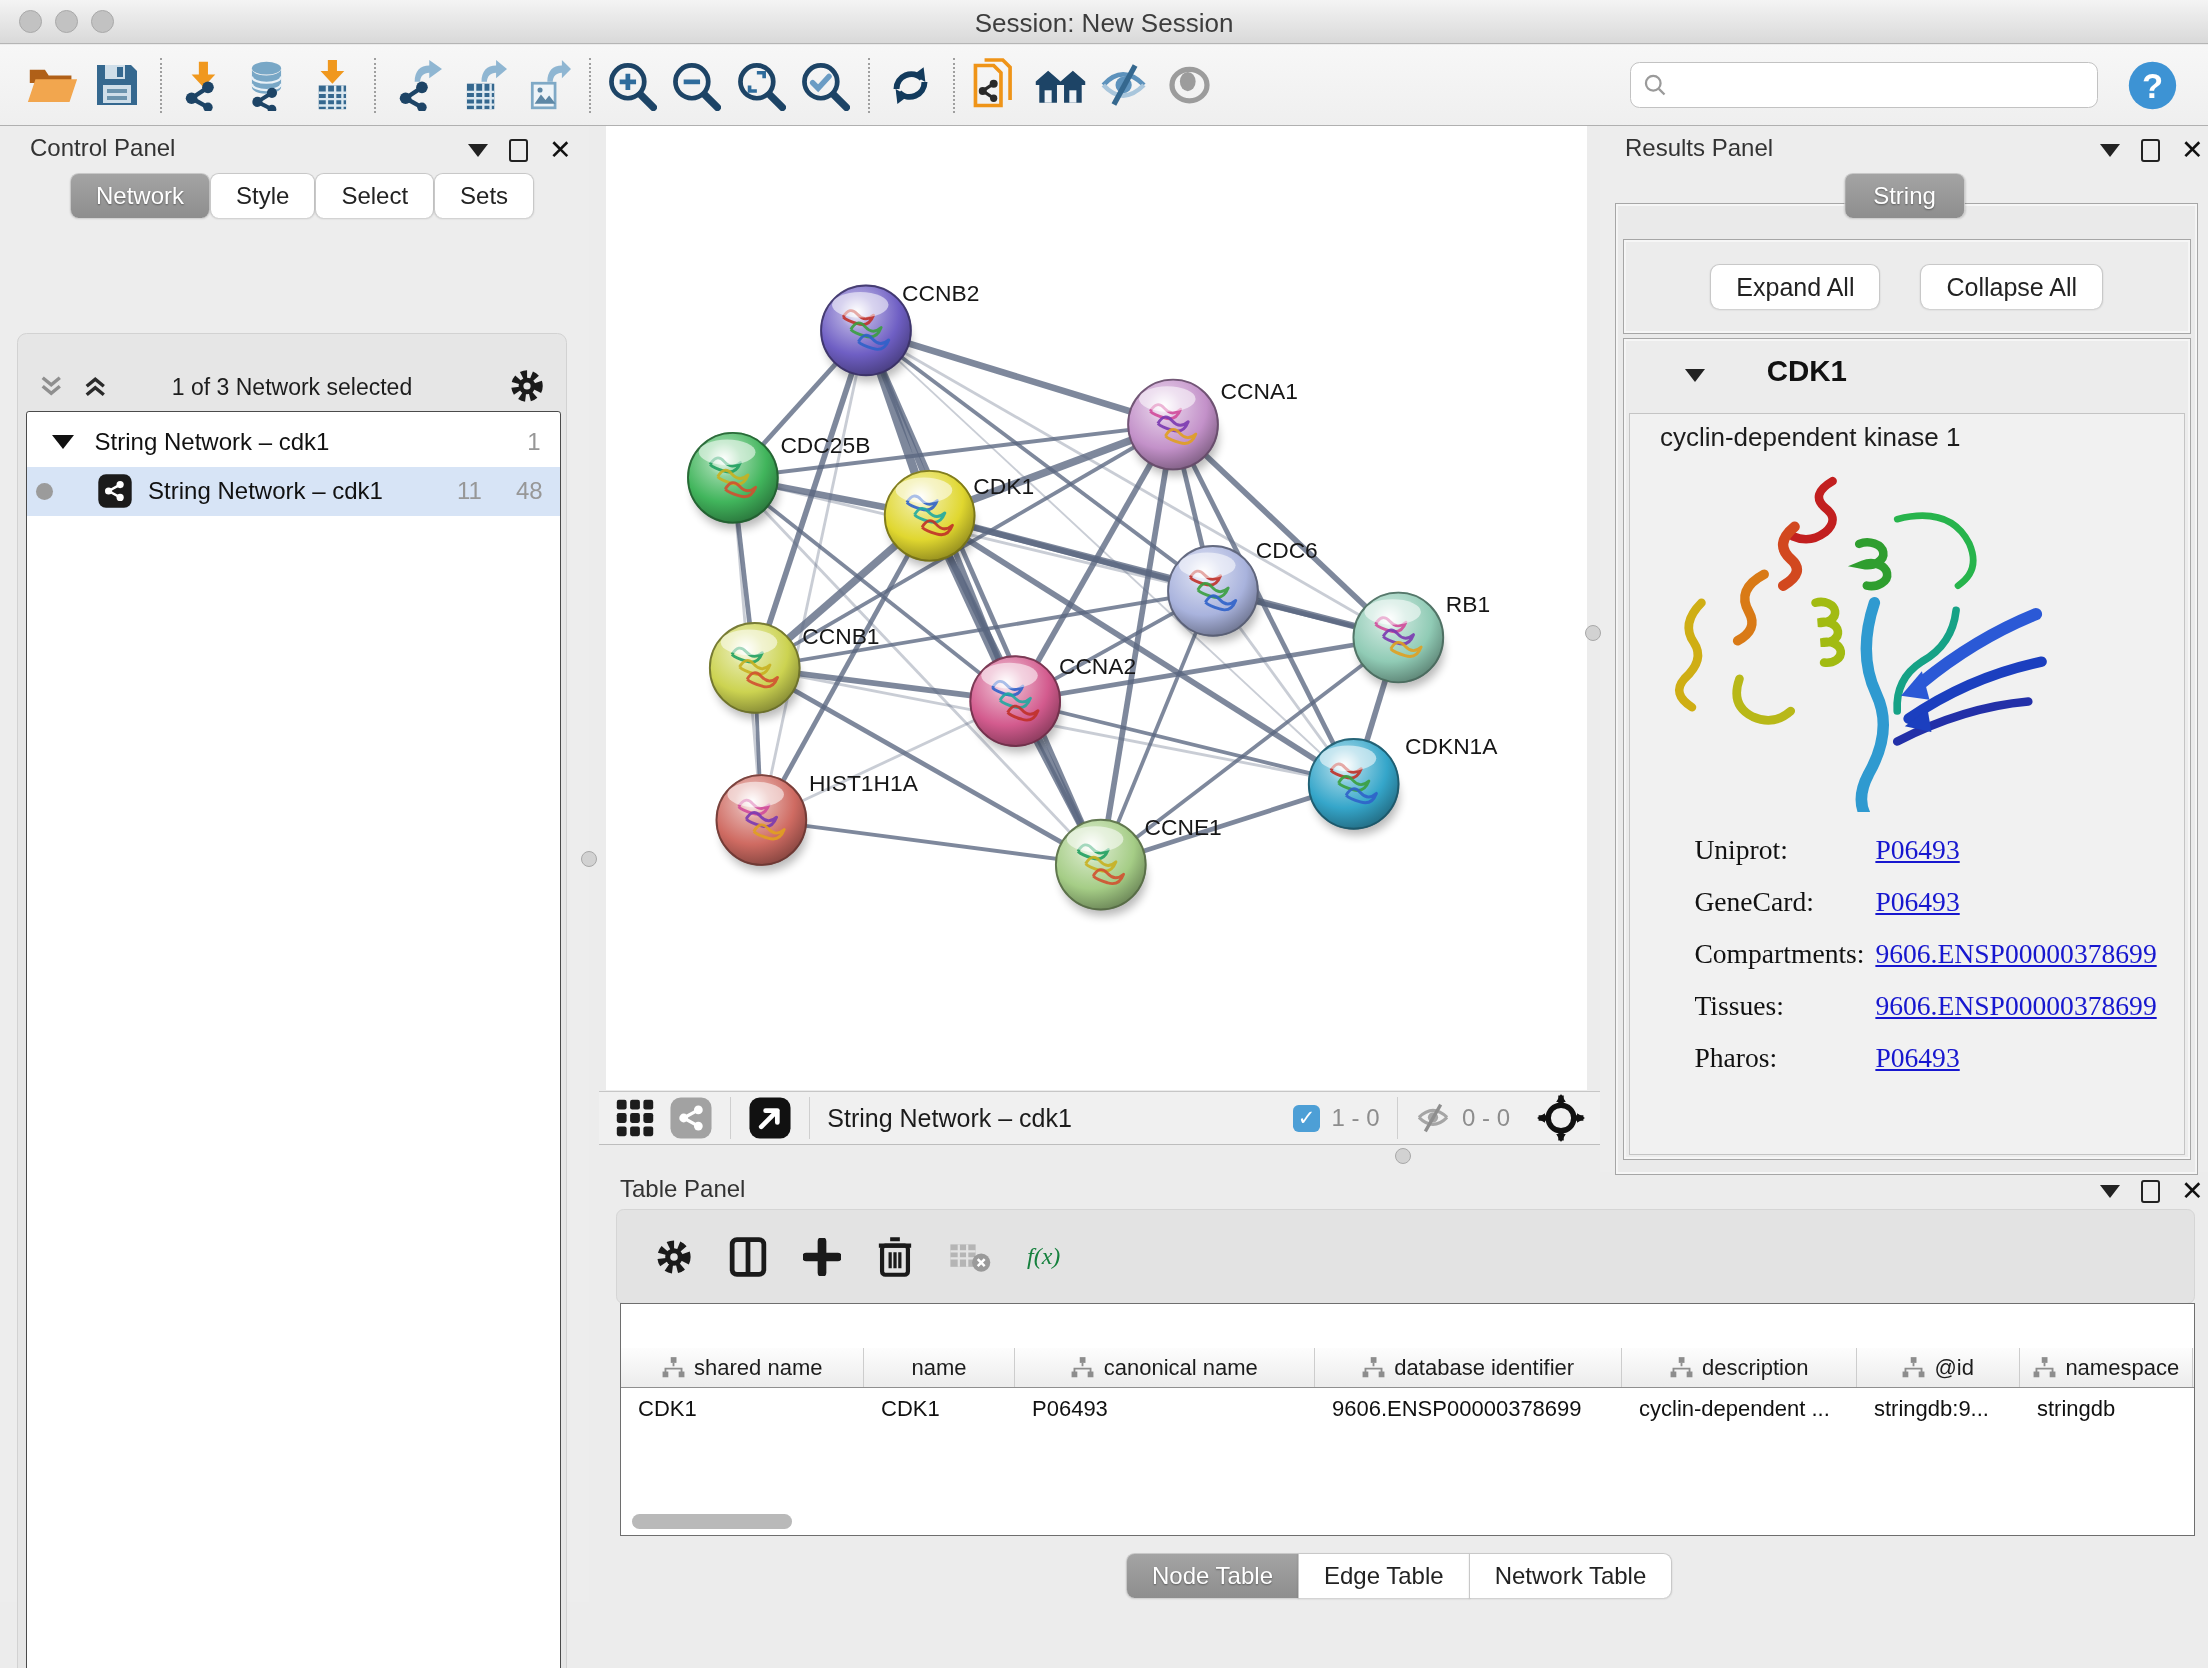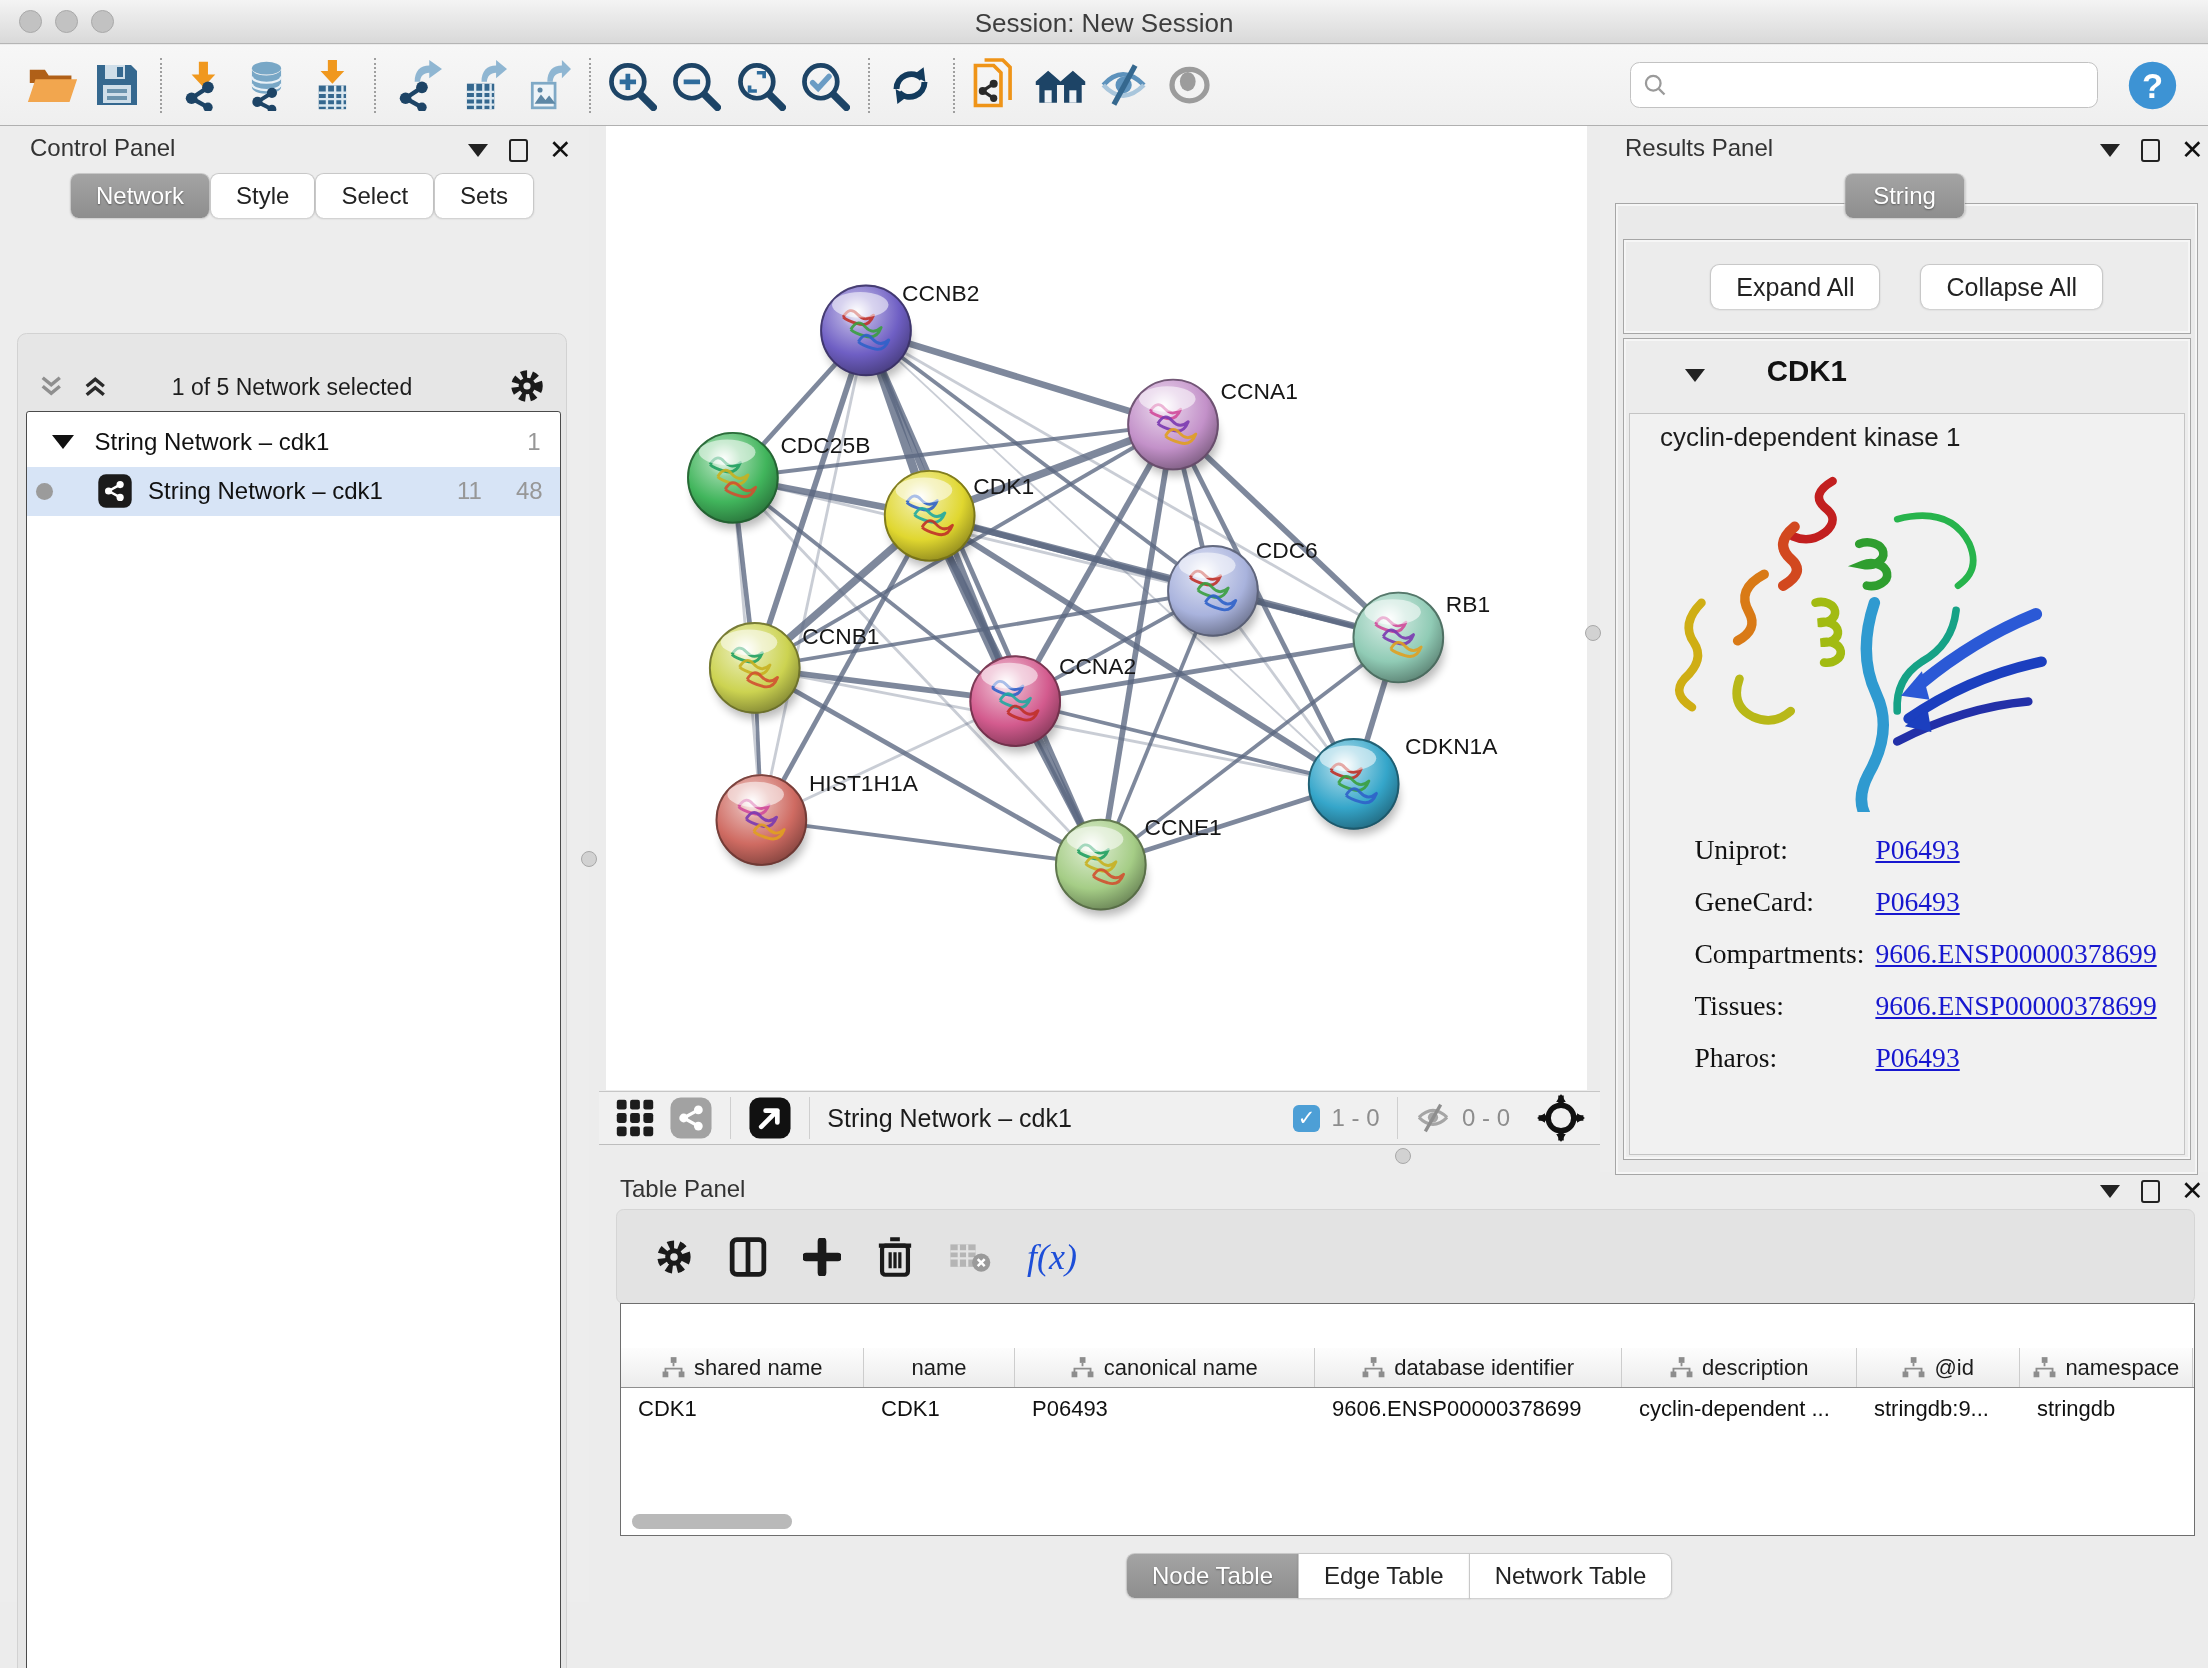--- a/index.html
+++ b/index.html
@@ -281,21 +281,21 @@
 
     <div id="cp-container">
       <div style="position:absolute;left:19px;top:38px;display:flex;align-items:center;gap:15px">
         <svg width="28.5" height="28.5" viewBox="0 0 20 20">
           <path d="M4 4l6 5 6-5M4 10l6 5 6-5" fill="none" stroke="#8f8f8f" stroke-width="2.4"></path>
         </svg>
         <svg width="28.5" height="28.5" viewBox="0 0 20 20">
           <path d="M4 16l6-5 6 5M4 10l6-5 6 5" fill="none" stroke="#2a2a2a" stroke-width="2.4"></path>
         </svg>
       </div>
-      <div style="position:absolute;left:0;top:40px;width:100%;text-align:center;font-size:23px;color:#1d1d1d">1 of 5 Network selected</div>
+      <div style="position:absolute;left:0;top:40px;width:100%;text-align:center;font-size:23px;color:#1d1d1d">1 of 3 Network selected</div>
       <svg style="position:absolute;right:21px;top:34px" width="36" height="36" viewBox="0 0 28 28">
         <circle cx="14" cy="14" r="9" fill="none" stroke="#1a1a1a" stroke-width="6.5" stroke-dasharray="4.2 3.4"></circle>
         <circle cx="14" cy="14" r="6.5" fill="#1a1a1a"></circle>
           <circle cx="14" cy="14" r="2.8" fill="#e6e6e6"></circle>
       </svg>
 
       <div id="cp-list">
         <div class="cp-row" style="margin-top:5.7px">
           <div style="margin-left:25px;width:0;height:0;border-left:11.4px solid transparent;border-right:11.4px solid transparent;border-top:14.3px solid #111"></div>
           <span style="margin-left:21px">String Network – cdk1</span>
@@ -703,21 +703,21 @@
         <rect x="3" y="6" width="16" height="18" rx="2" fill="none" stroke="#1a1a1a" stroke-width="2.6"></rect>
         <path d="M1 6h20M8 2h6" stroke="#1a1a1a" stroke-width="2.6"></path>
         <path d="M8 10v10M11 10v10M14 10v10" stroke="#1a1a1a" stroke-width="2"></path>
       </svg>
       <svg width="42" height="34" viewBox="0 0 30 24">
         <rect x="1" y="3" width="18" height="16" fill="#b5b5b5"></rect>
         <path d="M1 8h18M1 13h18M7 3v16M13 3v16" stroke="#e3e3e3" stroke-width="1.6"></path>
         <circle cx="23" cy="16" r="6.5" fill="#9a9a9a"></circle>
           <path d="M20.5 13.5l5 5M25.5 13.5l-5 5" stroke="#fff" stroke-width="1.8"></path>
       </svg>
-      <div style="font-family:'Liberation Serif','DejaVu Serif',serif;font-style:italic;font-size:36px;color:#1d4ed8">f(x)</div>
+      <div style="font-family:'Liberation Serif','DejaVu Serif',serif;font-style:italic;font-size:24px;color:#15803d">f(x)</div>
     </div>
 
     <div id="tp-table">
       <div id="tp-header">
           <div class="th" style="width: 243px;">
             <span>
               <svg width="23" height="21" viewBox="0 0 20 18">
                 <rect x="7.6" y="0" width="5" height="5" fill="#8d8d8d"></rect>
                 <path d="M10 5v3M3 13v-3h14v3" stroke="#8d8d8d" stroke-width="1.6" fill="none"></path>
                 <rect x="0.5" y="12.5" width="5" height="5" fill="#8d8d8d"></rect>

